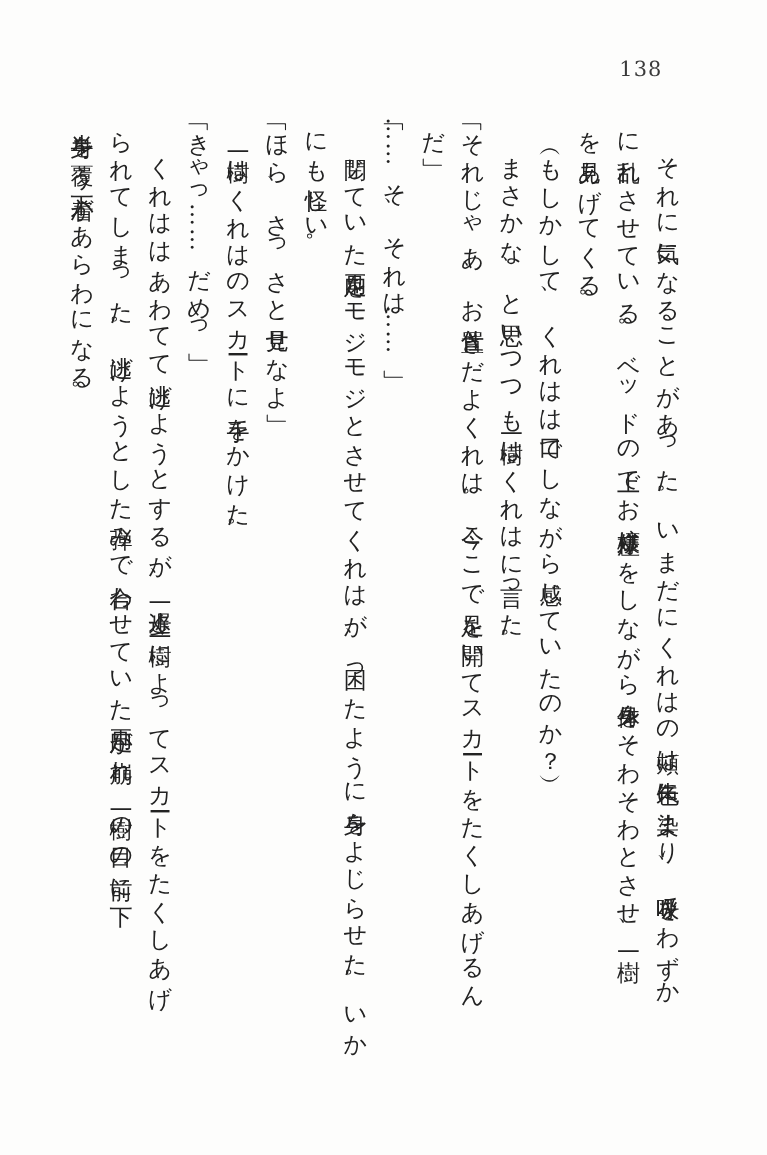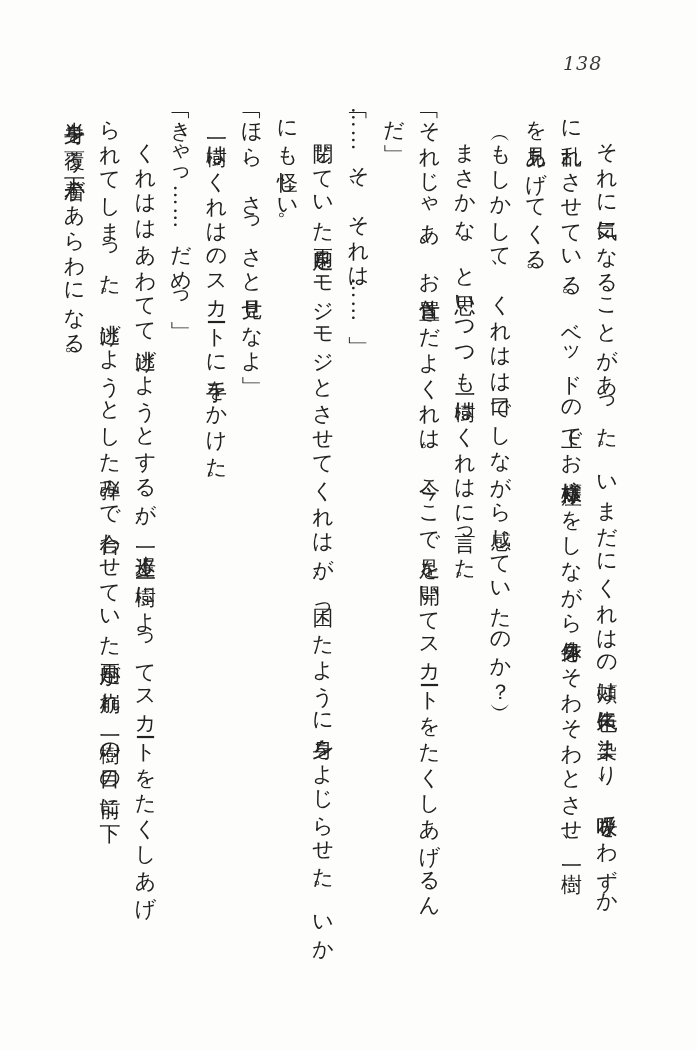--- a/index.html
+++ b/index.html
@@ -17,21 +17,20 @@
   .page {
     position: absolute;
     inset: 0;
     background: #fdfdfc;
   }
   .page-number {
     position: absolute;
     top: 52px;
     left: 563px;
     font-size: 19px;
-    font-style: italic;
     color: #3a3a3a;
     letter-spacing: 1px;
     font-family: "DejaVu Serif", serif;
   }
   .text-area {
     position: absolute;
     top: 0;
     left: 0;
     width: 697px;
     height: 1050px;

